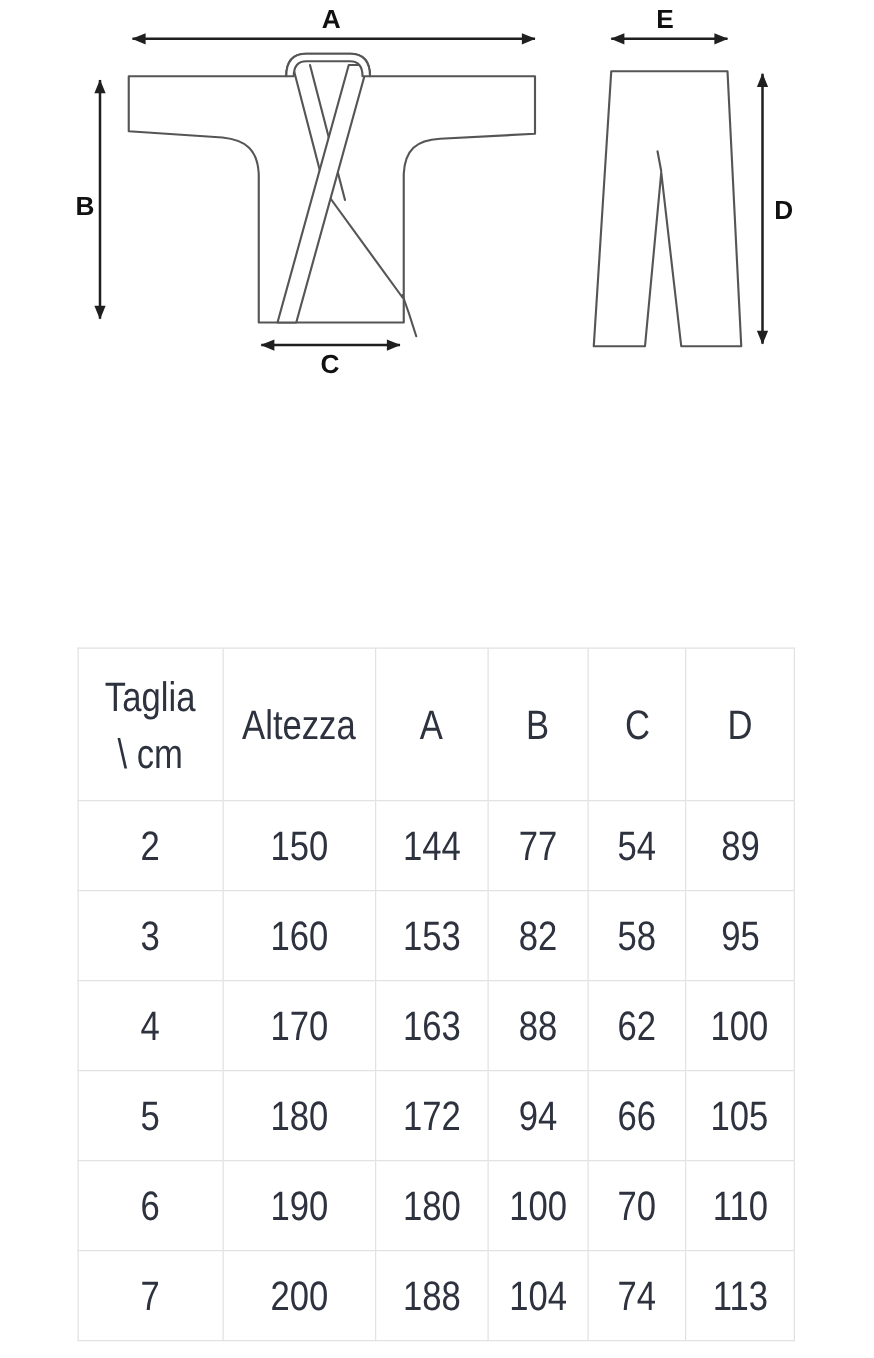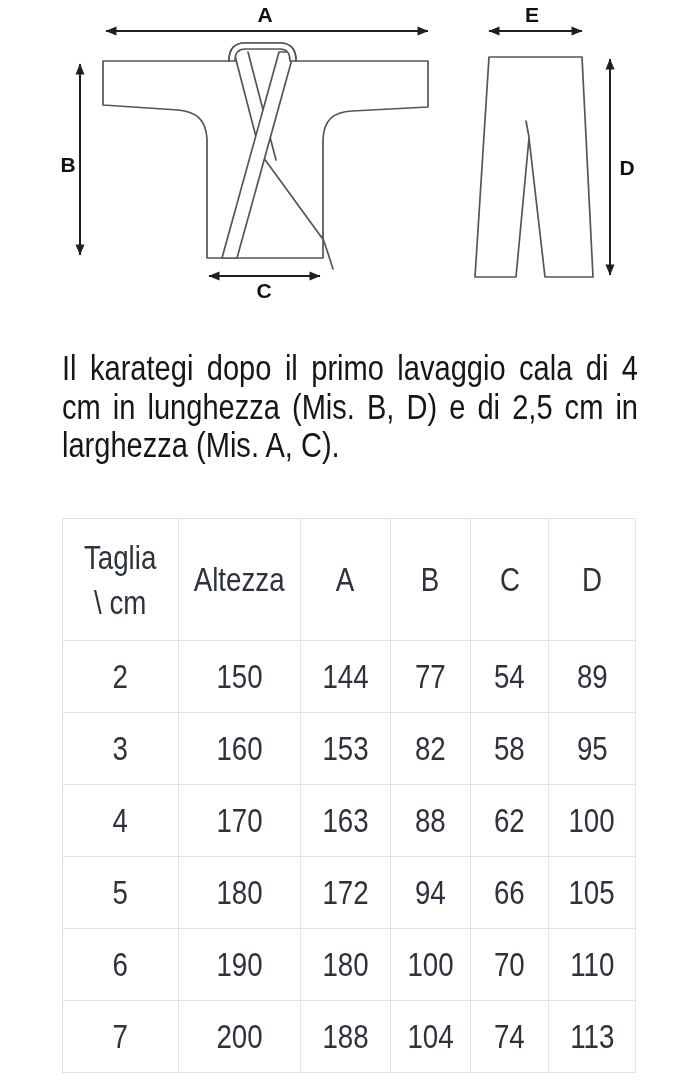--- a/index.html
+++ b/index.html
@@ -73,27 +73,20 @@
 
     <g class="lbl">
       <text x="265" y="22">A</text>
       <text x="68" y="172">B</text>
       <text x="264" y="298">C</text>
       <text x="532" y="22">E</text>
       <text x="627" y="175">D</text>
     </g>
   </svg>
 
-  <div class="note">
-    <div class="note-inner">
-      <div class="note-line">Il karategi dopo il primo lavaggio cala di 4</div>
-      <div class="note-line">cm in lunghezza (Mis. B, D) e di 2,5 cm in</div>
-      <div class="note-line">larghezza (Mis. A, C).</div>
-    </div>
-  </div>
 
   <table class="size-table">
     <colgroup>
       <col style="width:116px">
         <col style="width:122px">
         <col style="width:90px">
       <col style="width:80px">
         <col style="width:78px">
         <col style="width:87px">
     </colgroup>

